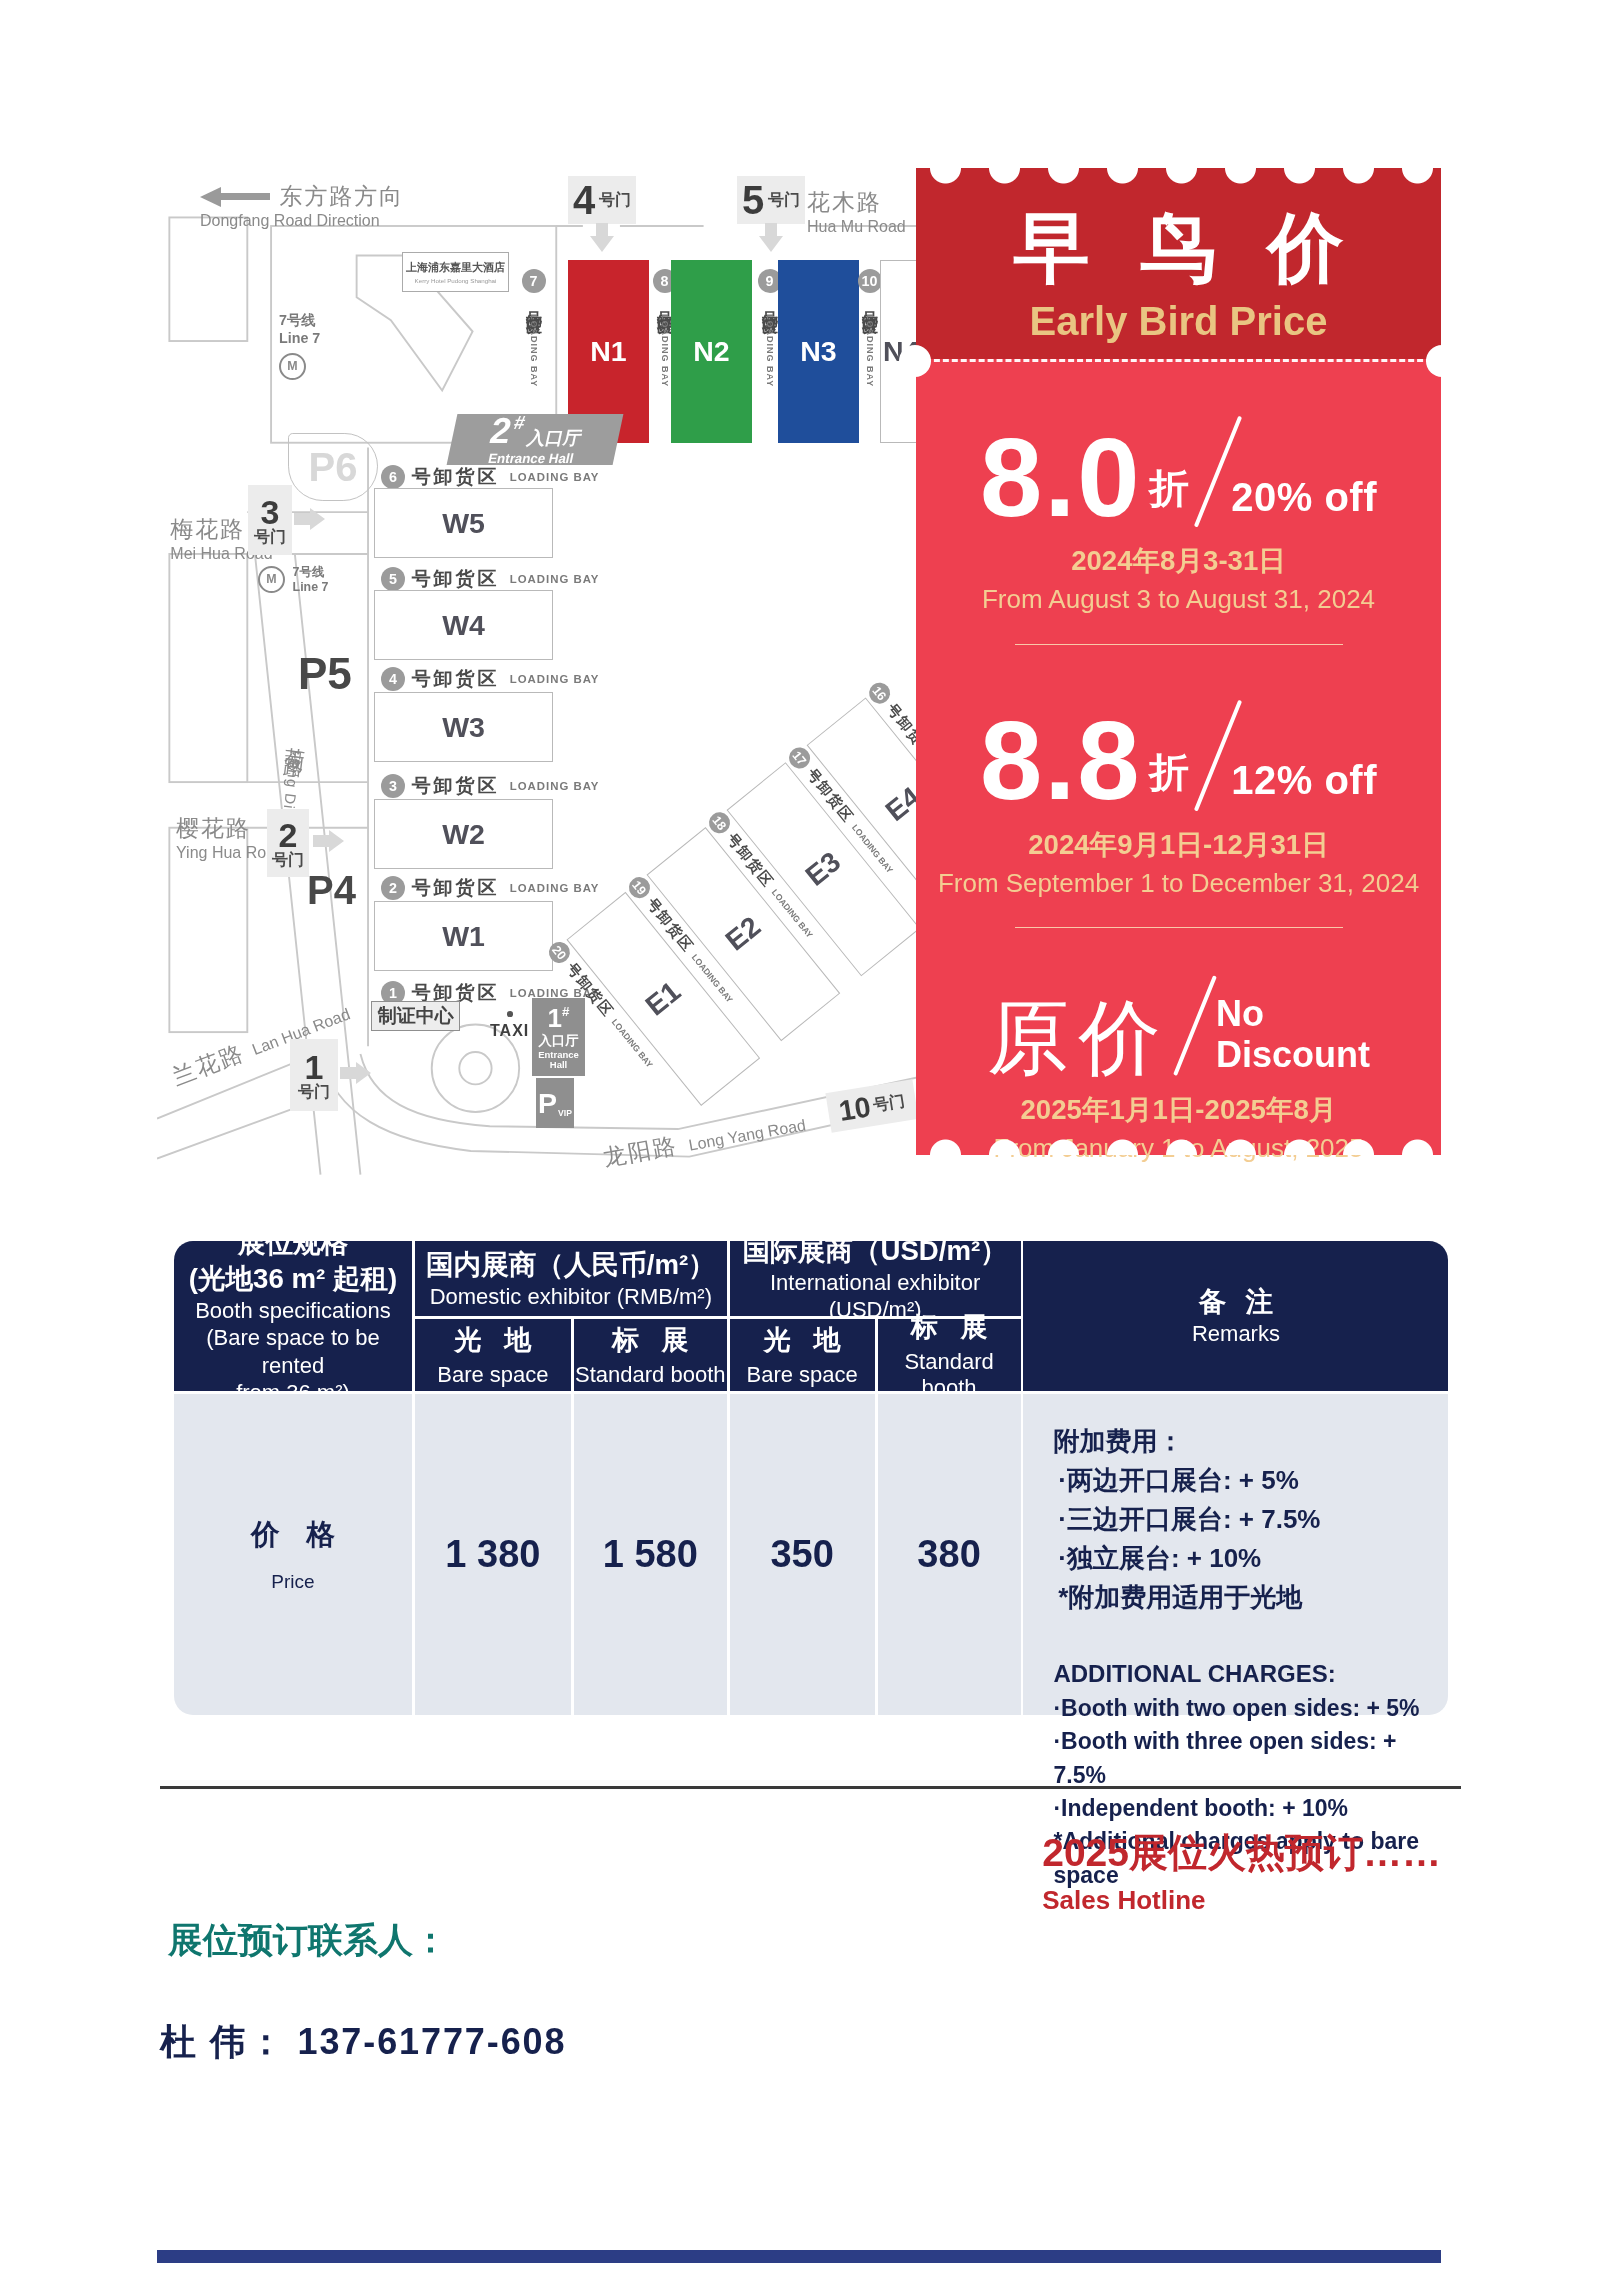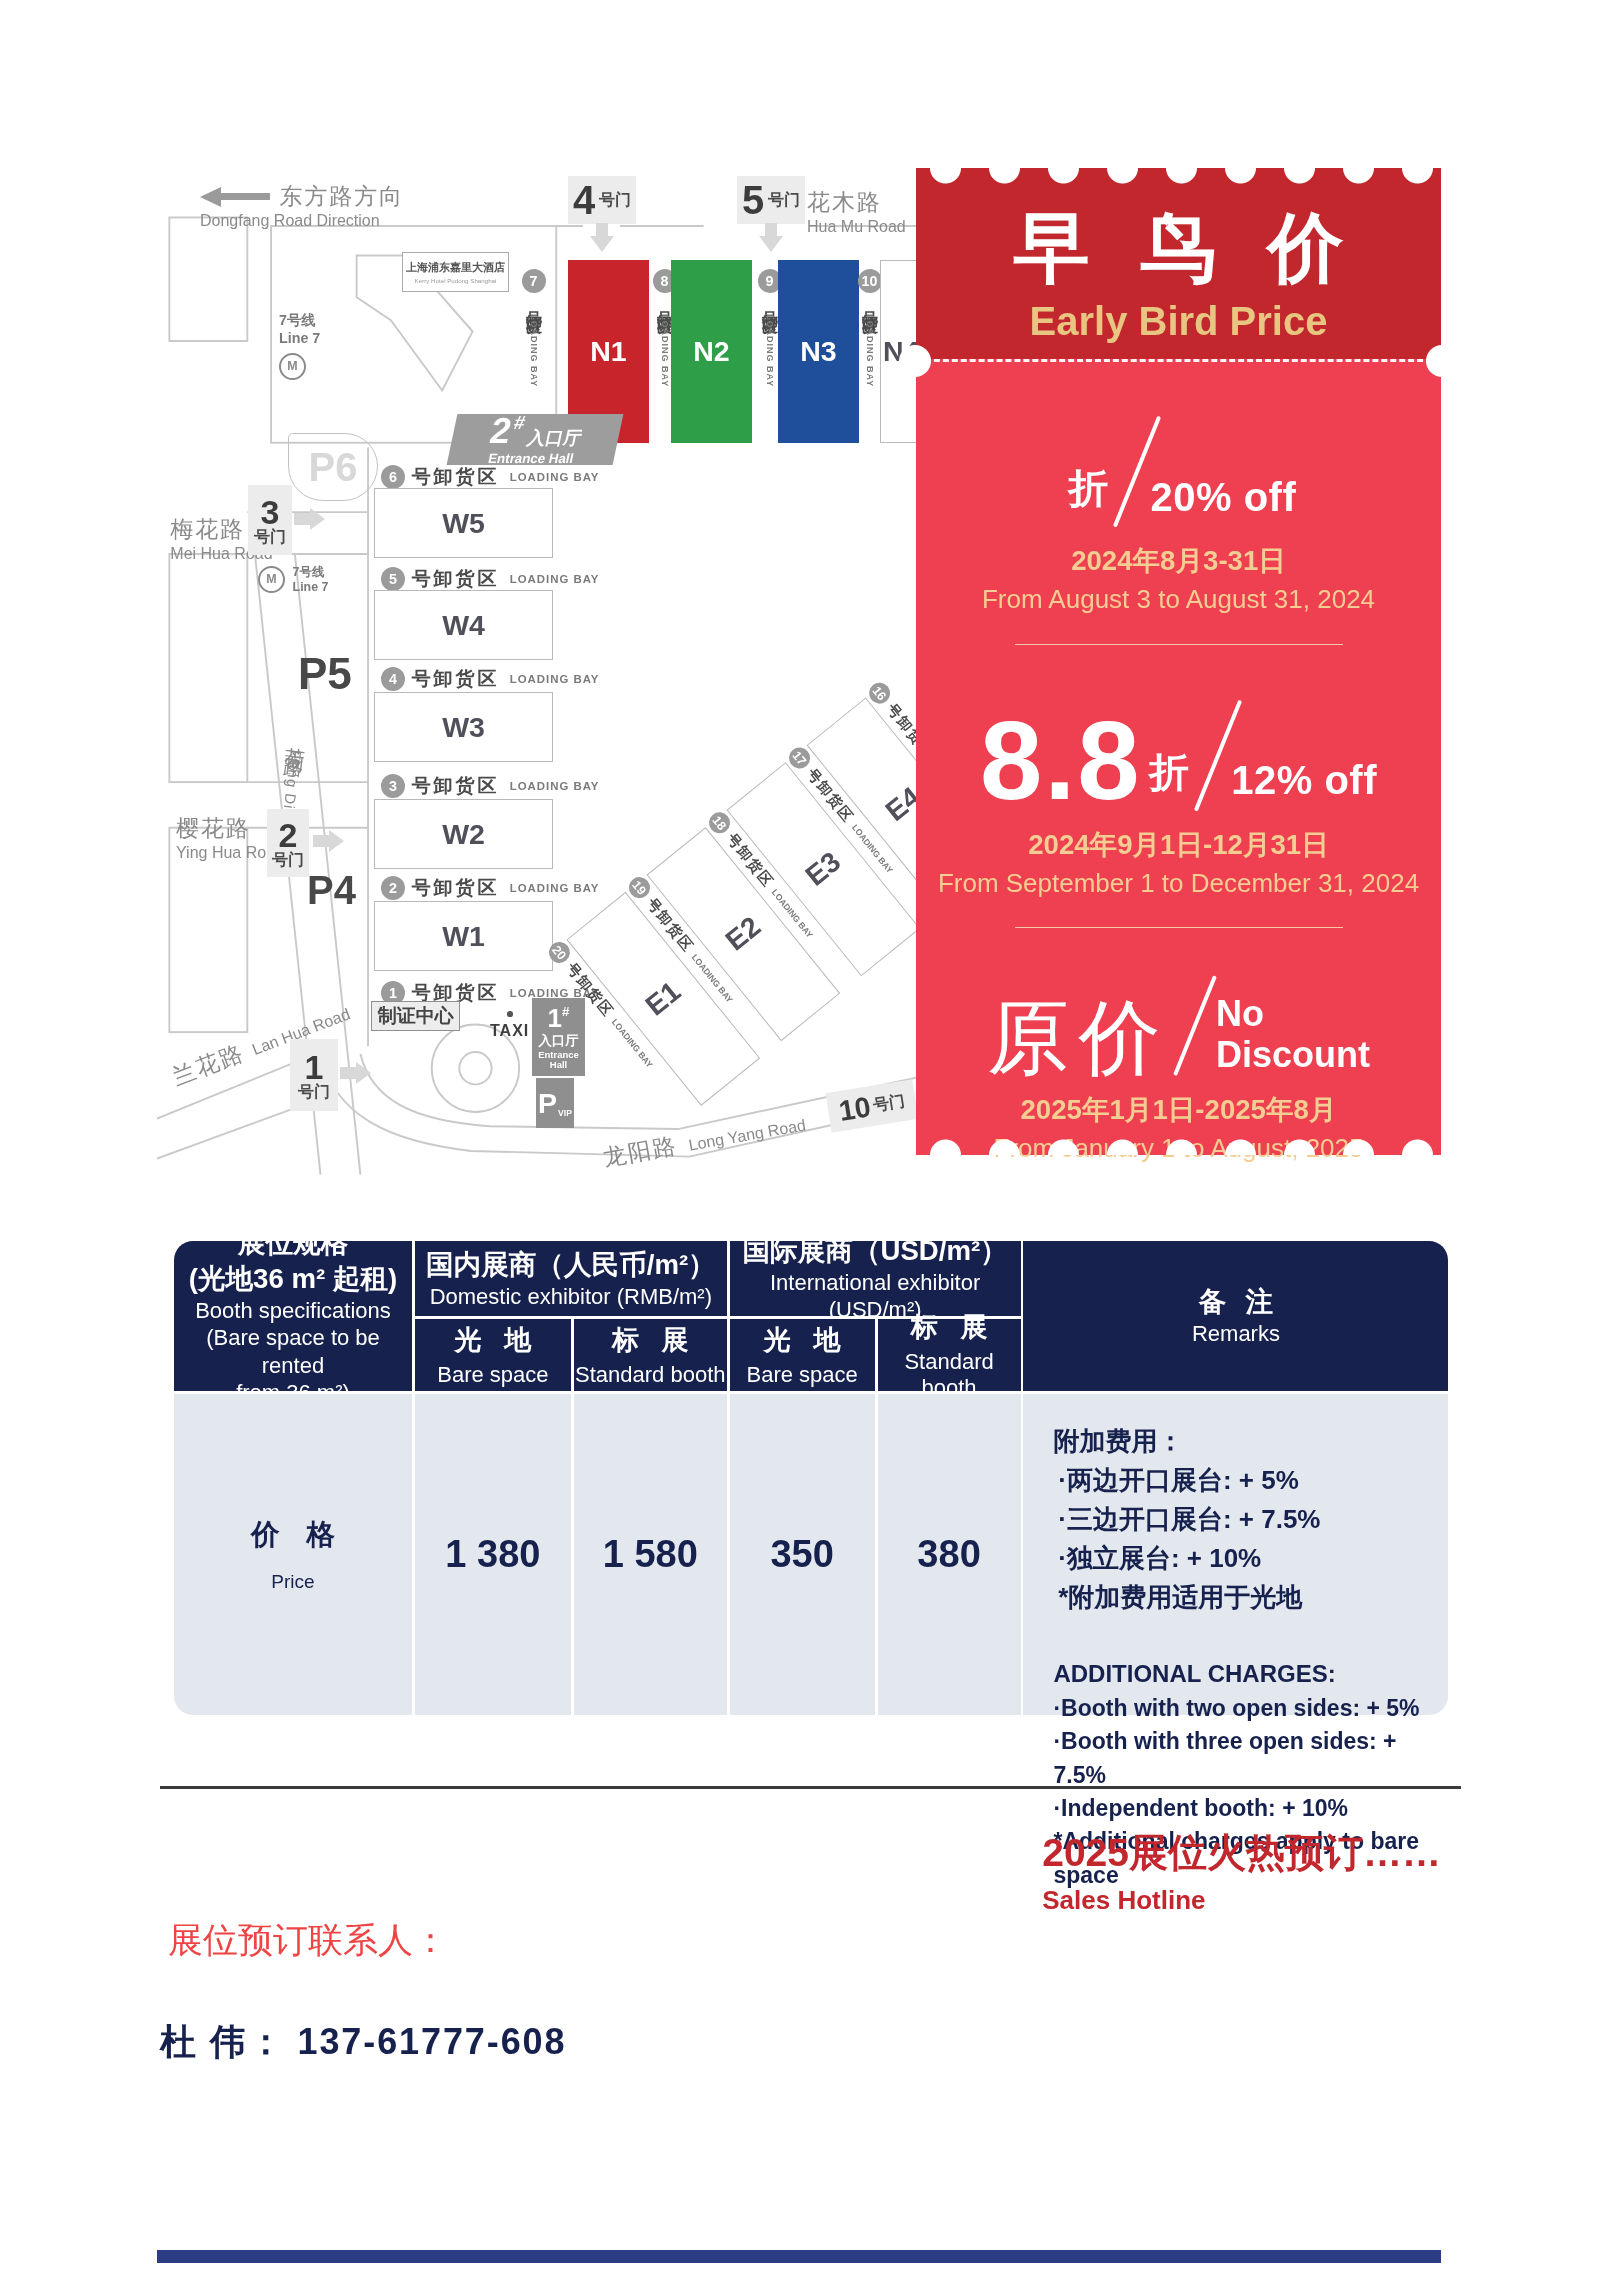--- a/index.html
+++ b/index.html
@@ -157,21 +157,21 @@
   .rm-zh div:not(:first-child) { padding-left:4.8px; }
   .rm-en { }
   .rm-en div { font-size:23px; font-weight:600; line-height:1.45; }
   .rm-en div:first-child { font-size:24px; font-weight:800; }
 
   
   .footline { position:absolute; left:160px; top:1786px; width:1301px; border-top:3.8px solid #3a3a3a; z-index:2; }
   .hotline { position:absolute; top:1826px; right:177px; text-align:left; color:#c1272d; z-index:2; }
   .hotline .zh { font-size:39px; font-weight:800; }
   .hotline .en { font-size:26px; font-weight:600; margin-top:4.8px; }
-  .contact-label { position:absolute; left:168px; top:1917px; font-size:35px; font-weight:400; color:#ef4444; z-index:2; }
+  .contact-label { position:absolute; left:168px; top:1917px; font-size:35px; font-weight:700; color:#0f766e; z-index:2; }
   .contact-name { position:absolute; left:160px; top:2018px; font-size:36px; font-weight:700; color:#16214d; letter-spacing:1.9px; z-index:2; }
   .bottombar { position:absolute; left:157px; top:2250px; width:1284px; height:13.3px; background:#2c3d85; z-index:2; }
 </style>
 </head>
 <body>
 
 <div class="page">
 
   <div class="map">
     <svg class="roads" viewBox="0 0 830 1065">
@@ -438,20 +438,21 @@
   </div>
 
   <div class="coupon">
     <div class="coupon-header">
       <div class="ctitle-zh">早 鸟 价</div>
       <div class="ctitle-en">Early Bird Price</div>
     </div>
     <div class="coupon-sep"></div>
     <div class="coupon-body">
       <div class="bigrow bigrow1">
+        <span class="big-num">8.0</span>
         <span class="big-zhe">折</span>
         <span class="slash"></span>
         <span class="big-off">20% off</span>
       </div>
       <div class="daterow">
         <div class="date-zh">2024年8月3-31日</div>
         <div class="date-en">From August 3 to August 31, 2024</div>
       </div>
       <div class="cdivider"></div>
       <div class="bigrow bigrow2">

